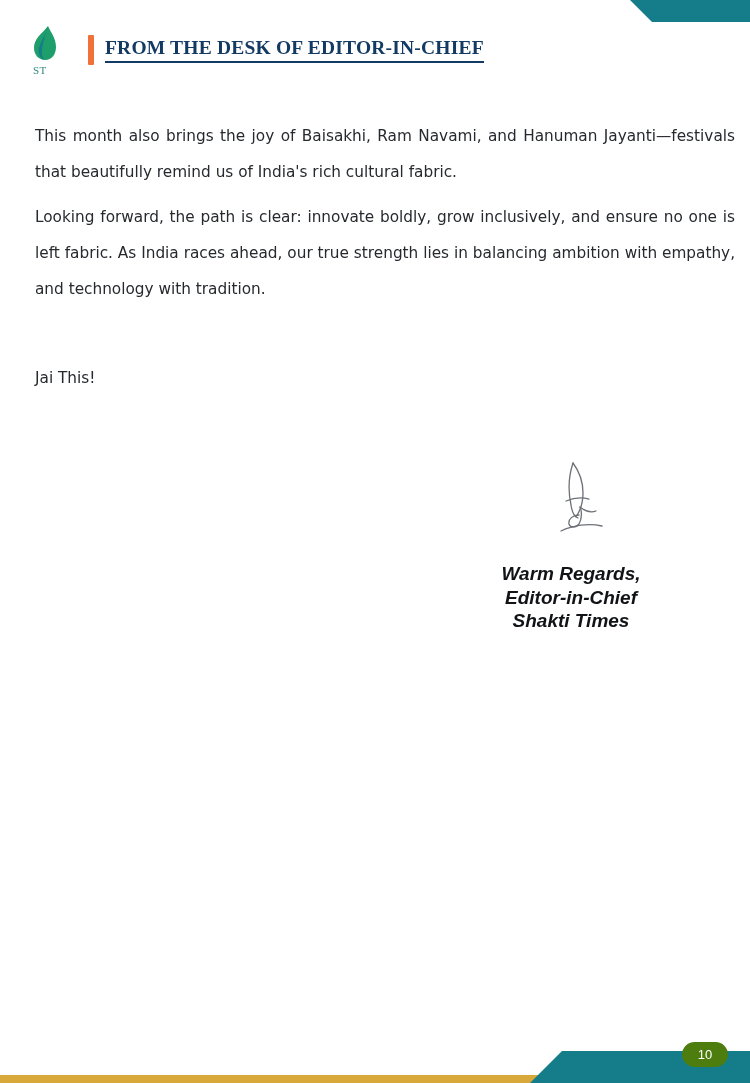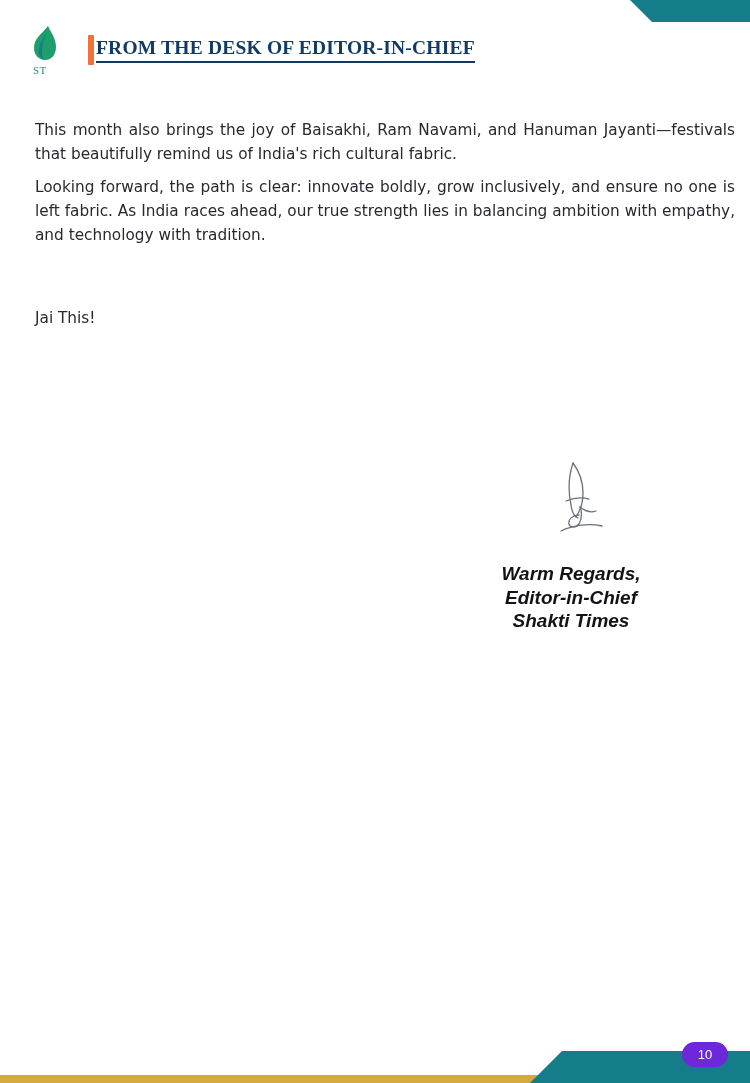--- a/index.html
+++ b/index.html
@@ -71,21 +71,21 @@
   }
   .orange-bar {
     width: 6px;
     height: 30px;
     background: #f2703a;
     border-radius: 1px;
     margin-left: 24px;
     flex: 0 0 auto;
   }
   .header-title {
-    margin-left: 2px;
+    margin-left: 11px;
     font-family: "Liberation Serif", serif;
     font-weight: bold;
     font-size: 19.5px;
     letter-spacing: .2px;
     color: #123a63;
     text-transform: uppercase;
     border-bottom: 2.5px solid #123a63;
     padding-bottom: 2px;
     line-height: 1.15;
   }
@@ -93,21 +93,21 @@
   
   .content {
     position: absolute;
     top: 118px;
     left: 35px;
     width: 700px;
   }
   .para {
     font-family: "DejaVu Sans", sans-serif;
     font-size: 15.3px;
-    line-height: 24px;
+    line-height: 36px;
     color: #26292e;
     text-align: justify;
     margin: 0 0 9px 0;
     width: 700px;
   }
   .para:last-of-type { text-align: left; }
 
   .jai-hind {
     font-family: "DejaVu Sans", sans-serif;
     font-size: 15.3px;
@@ -142,21 +142,21 @@
     padding-right: 18px;
   }
 
   
   .page-number {
     position: absolute;
     right: 22px;
     bottom: 16px;
     width: 46px;
     height: 25px;
-    background: #6d28d9;
+    background: #4d7c0f;
     border-radius: 13px;
     color: #ffffff;
     font-family: "Liberation Sans", sans-serif;
     font-size: 13px;
     display: flex;
     align-items: center;
     justify-content: center;
   }
 </style>
 </head>

